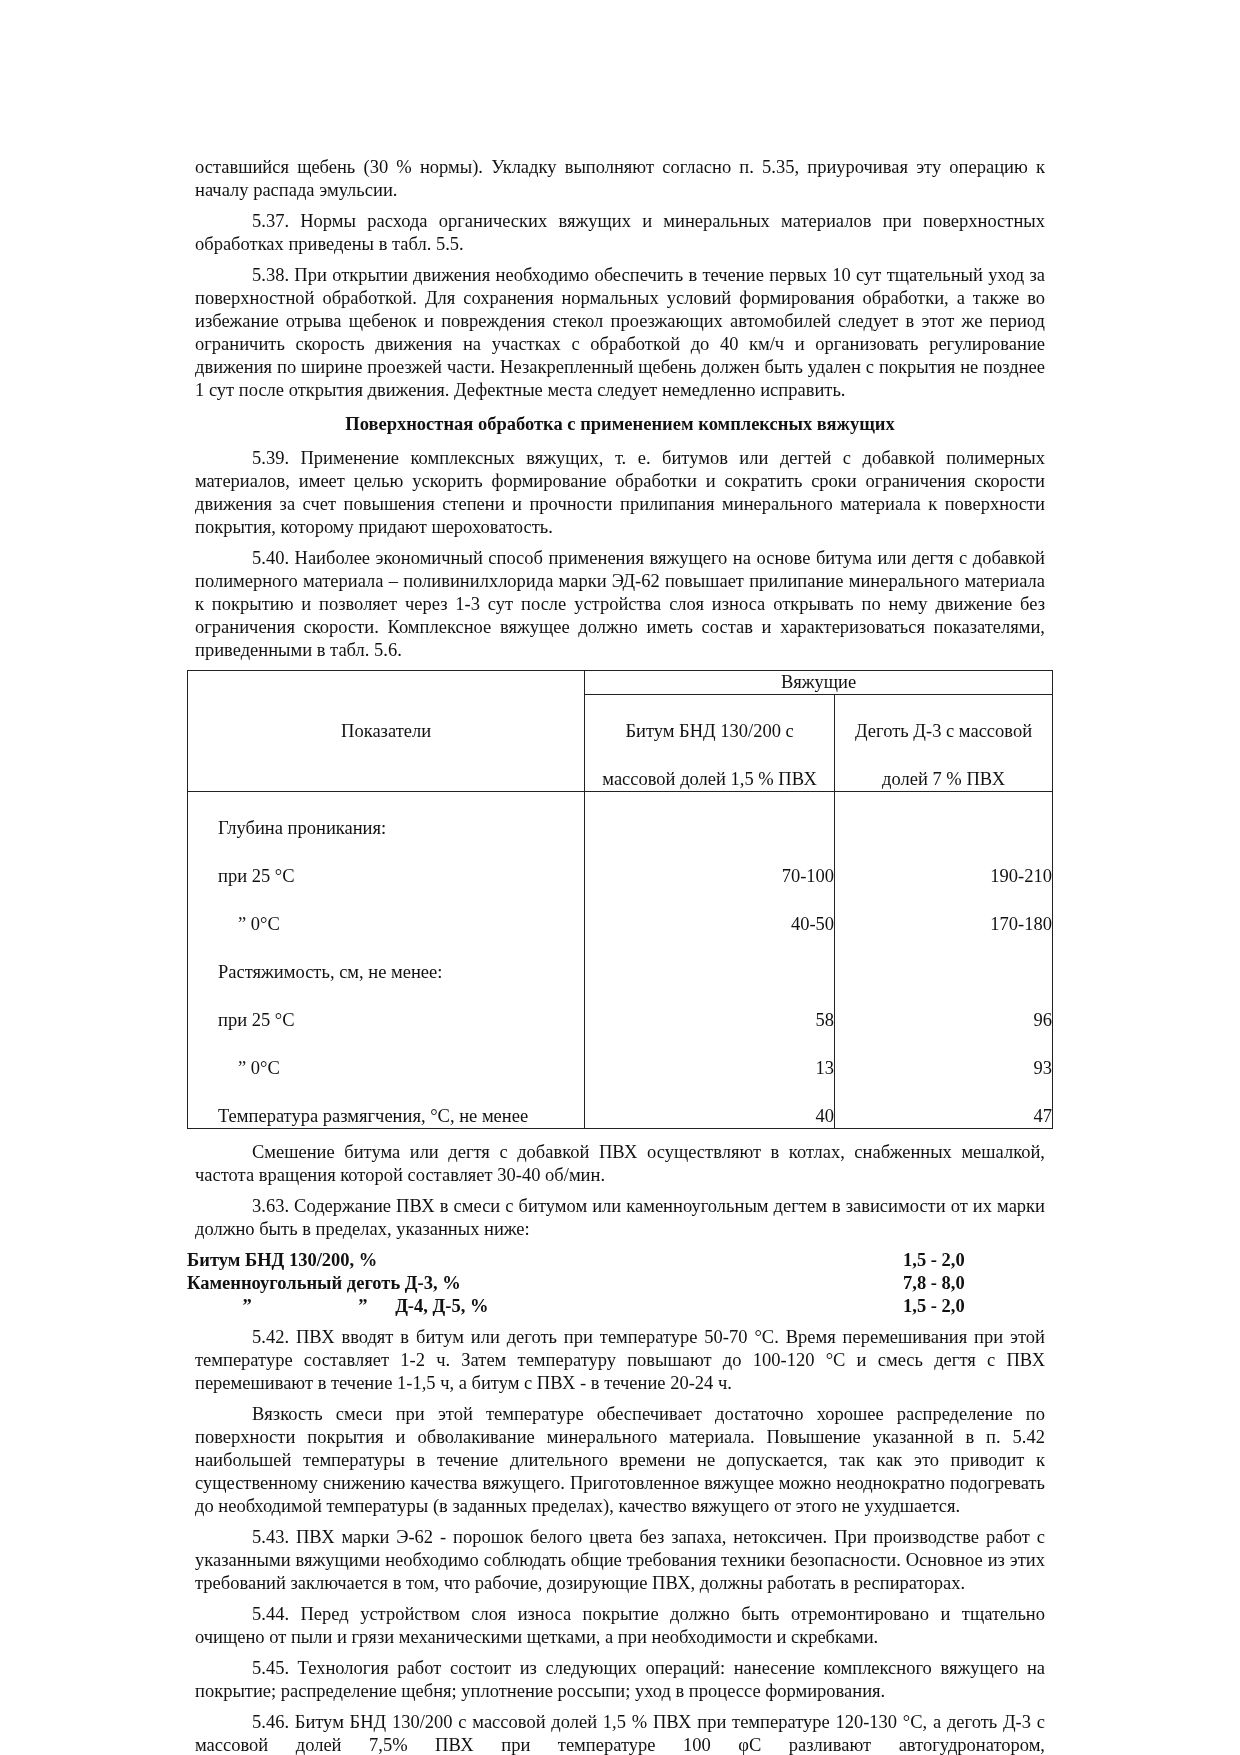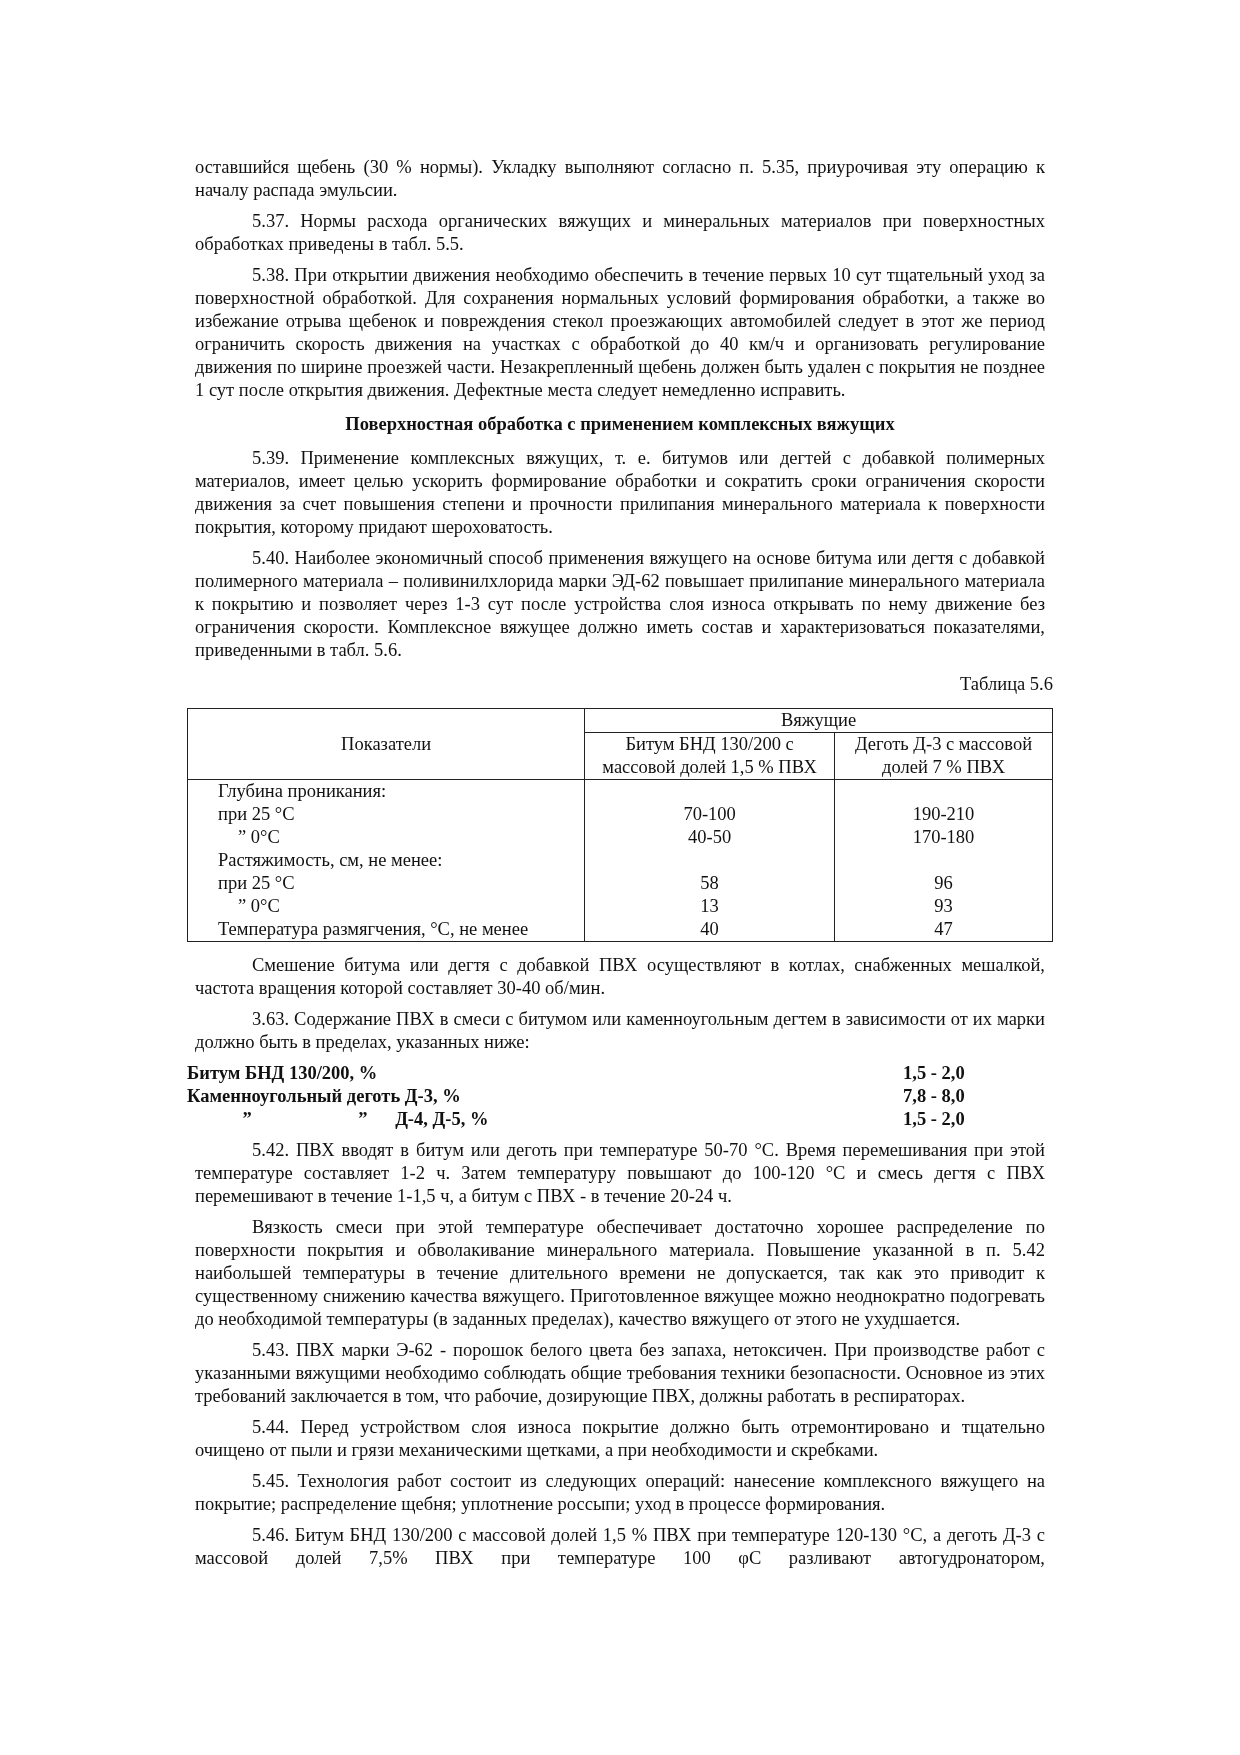--- a/index.html
+++ b/index.html
@@ -13,43 +13,42 @@
   .heading { text-align: center; font-weight: bold; margin: 11px 0 11px 0; }
   .tcap { text-align: right; margin: 11px 0 12px 0; }
   table.t56 { border-collapse: collapse; width: 866px; margin-bottom: 12px; }
   table.t56 td, table.t56 th {
     border: 1.5px solid #222; font-weight: normal; padding: 0 16px; vertical-align: middle;
     font-size: 18.5px; line-height: 23px;
   }
   table.t56 th { text-align: center; }
   table.t56 td.body-cell { vertical-align: top; padding: 0; }
   table.t56 td.label-col { padding-left: 30px; }
-  .cell-line { display: block; height: 23px; white-space: nowrap; }
-  .c { text-align: center; }
+  .cell-line { display: block; height: 23px; white-space: nowrap; margin-top: 25px; }
+  .c { text-align: right; }
   .indent2 { padding-left: 20px; }
   .list-row { display: flex; justify-content: space-between; font-weight: bold; }
   .list-row .val { width: 150px; text-align: left; }
   .list-row .lbl { flex: 1; }
   .ditto { white-space: pre; }
 </style>
 </head>
 <body>
 
 <div class="page">
 
   <p class="">оставшийся щебень (30 % нормы). Укладку выполняют согласно п. 5.35, приурочивая эту операцию к началу распада эмульсии.</p>
   <p class="indent">5.37. Нормы расхода органических вяжущих и минеральных материалов при поверхностных обработках приведены в табл. 5.5.</p>
   <p class="indent">5.38. При открытии движения необходимо обеспечить в течение первых 10 сут тщательный уход за поверхностной обработкой. Для сохранения нормальных условий формирования обработки, а также во избежание отрыва щебенок и повреждения стекол проезжающих автомобилей следует в этот же период ограничить скорость движения на участках с обработкой до 40 км/ч и организовать регулирование движения по ширине проезжей части. Незакрепленный щебень должен быть удален с покрытия не позднее 1 сут после открытия движения. Дефектные места следует немедленно исправить.</p>
 
   <p class="heading">Поверхностная обработка с применением комплексных вяжущих</p>
 
   <p class="indent">5.39. Применение комплексных вяжущих, т. е. битумов или дегтей с добавкой полимерных материалов, имеет целью ускорить формирование обработки и сократить сроки ограничения скорости движения за счет повышения степени и прочности прилипания минерального материала к поверхности покрытия, которому придают шероховатость.</p>
   <p class="indent">5.40. Наиболее экономичный способ применения вяжущего на основе битума или дегтя с добавкой полимерного материала – поливинилхлорида марки ЭД-62 повышает прилипание минерального материала к покрытию и позволяет через 1-3 сут после устройства слоя износа открывать по нему движение без ограничения скорости. Комплексное вяжущее должно иметь состав и характеризоваться показателями, приведенными в табл. 5.6.</p>
 
-  <p class="tcap">Таблица 5.6</p>
 
   <table class="t56">
     <colgroup>
       <col style="width:398px">
       <col style="width:250px">
       <col style="width:218px">
     </colgroup>
     <tbody>
         <tr>
       <th rowspan="2">Показатели</th>

